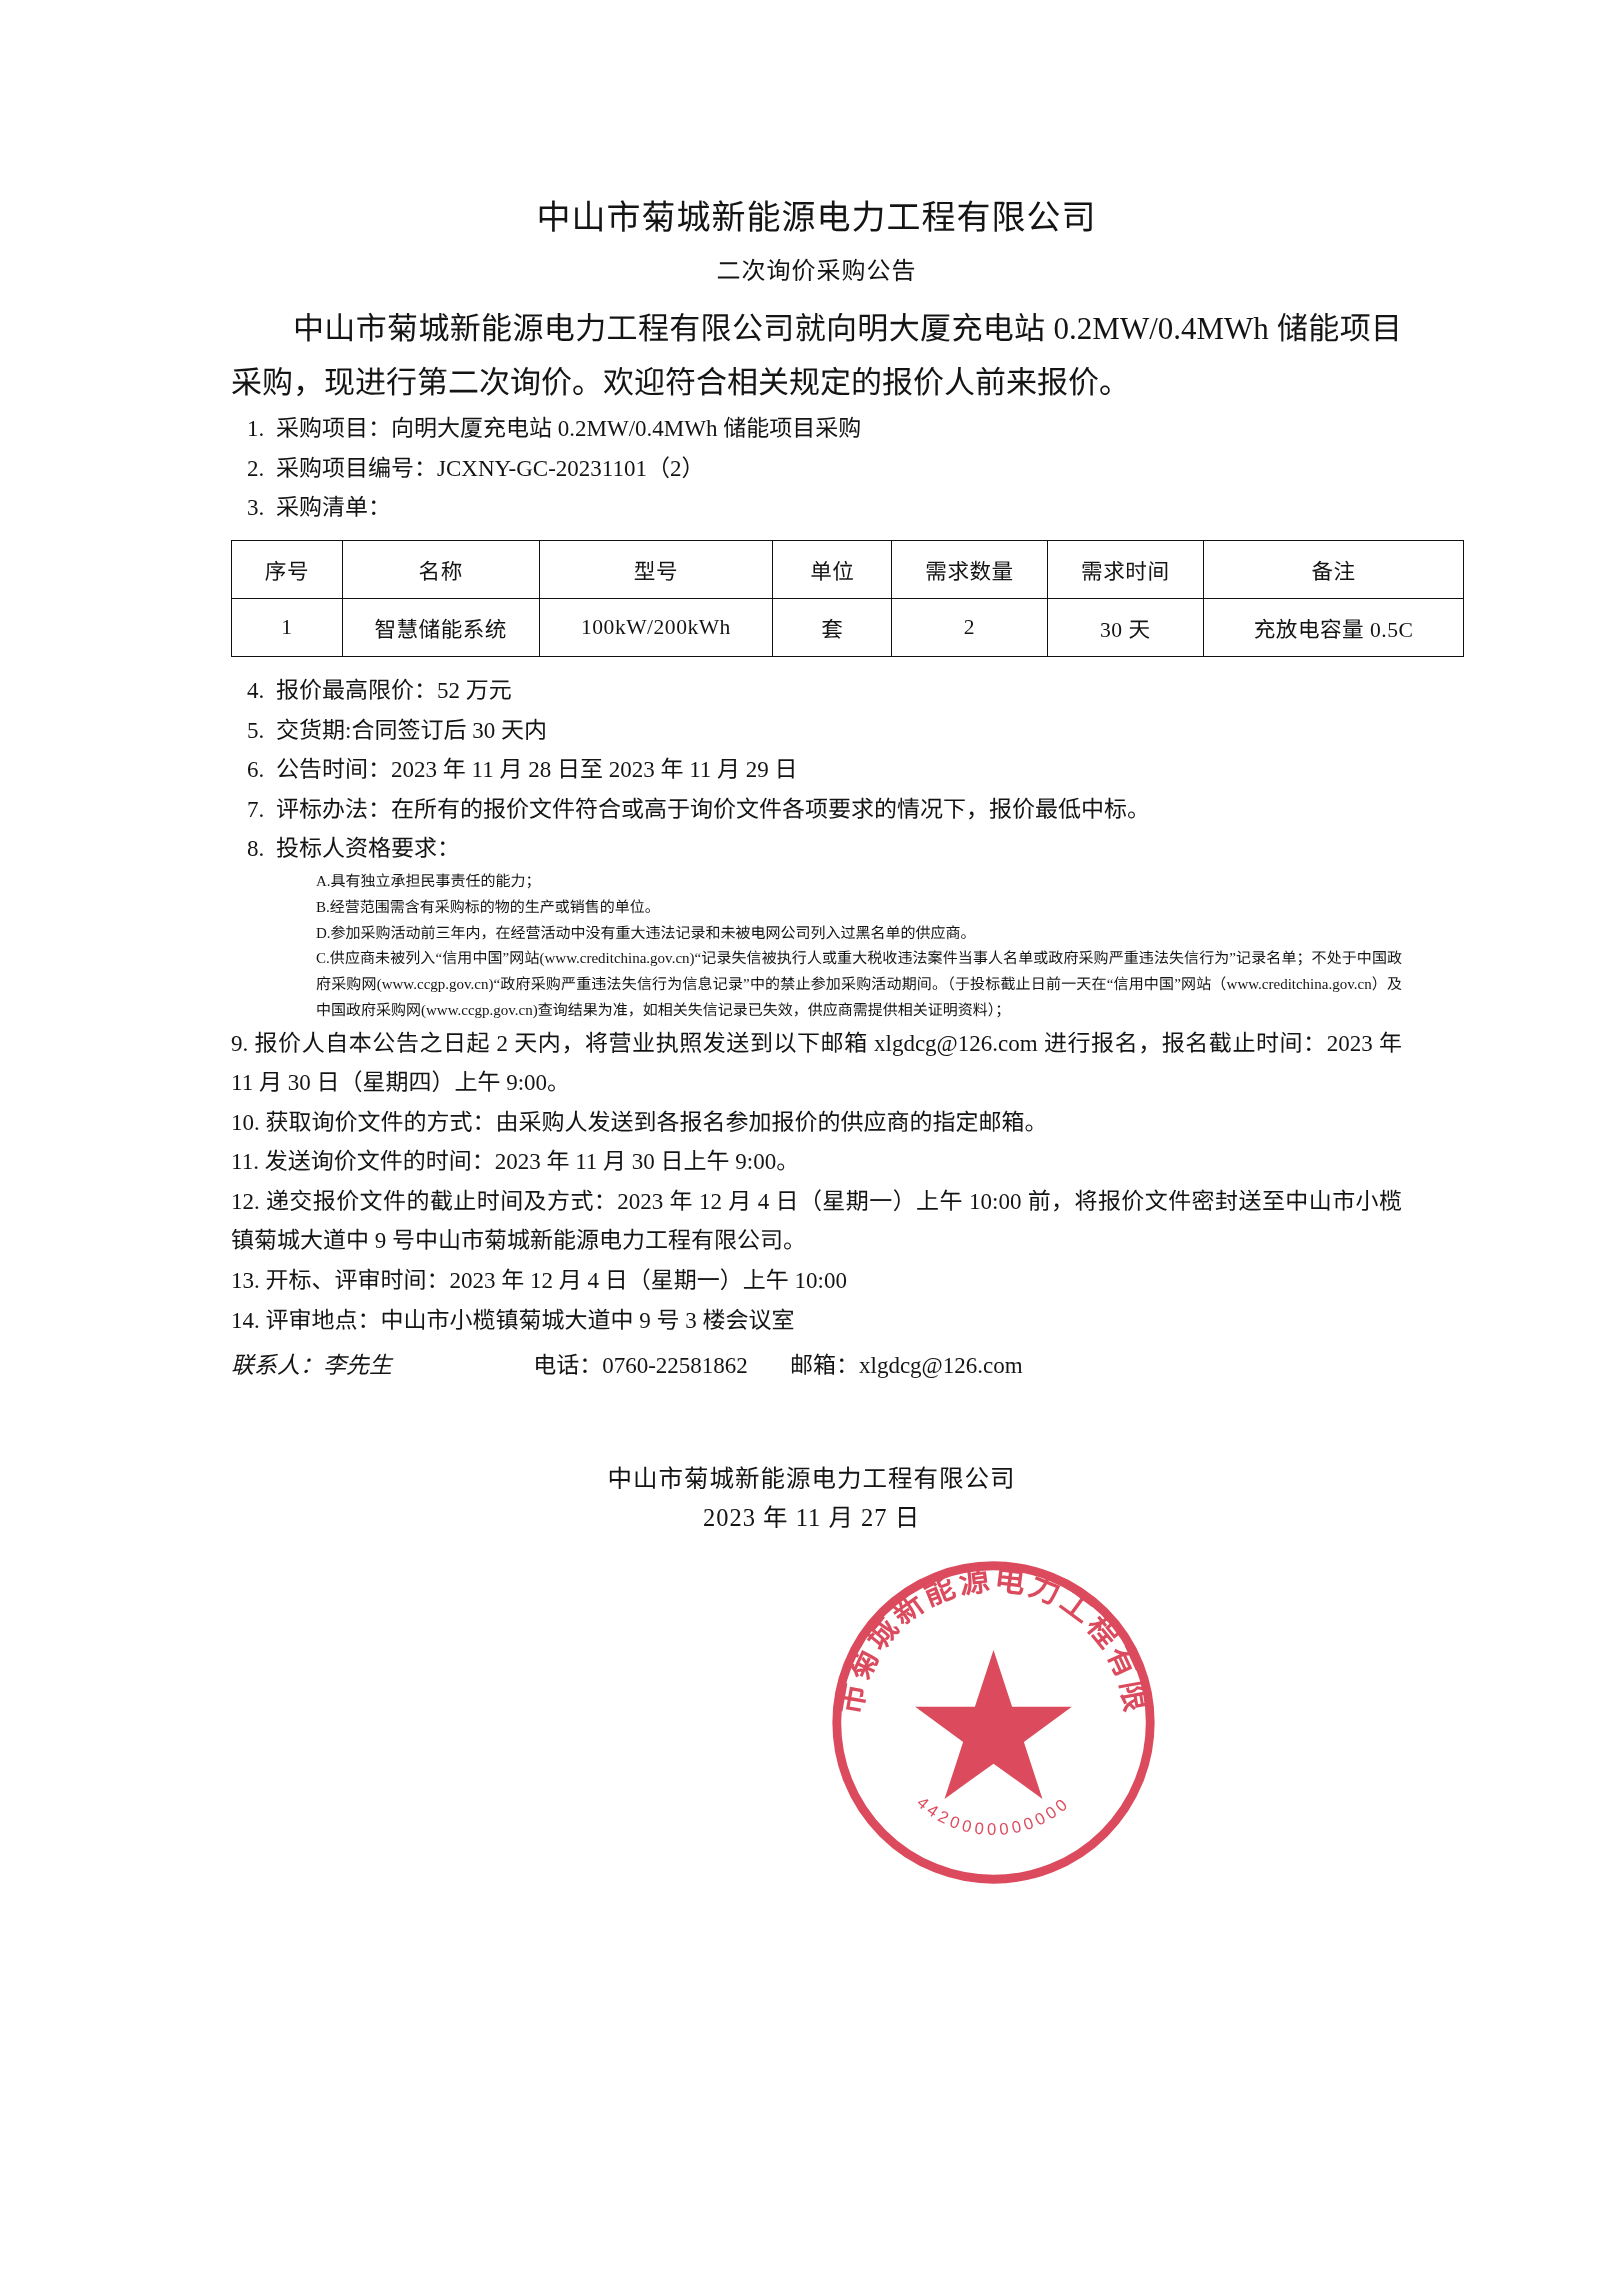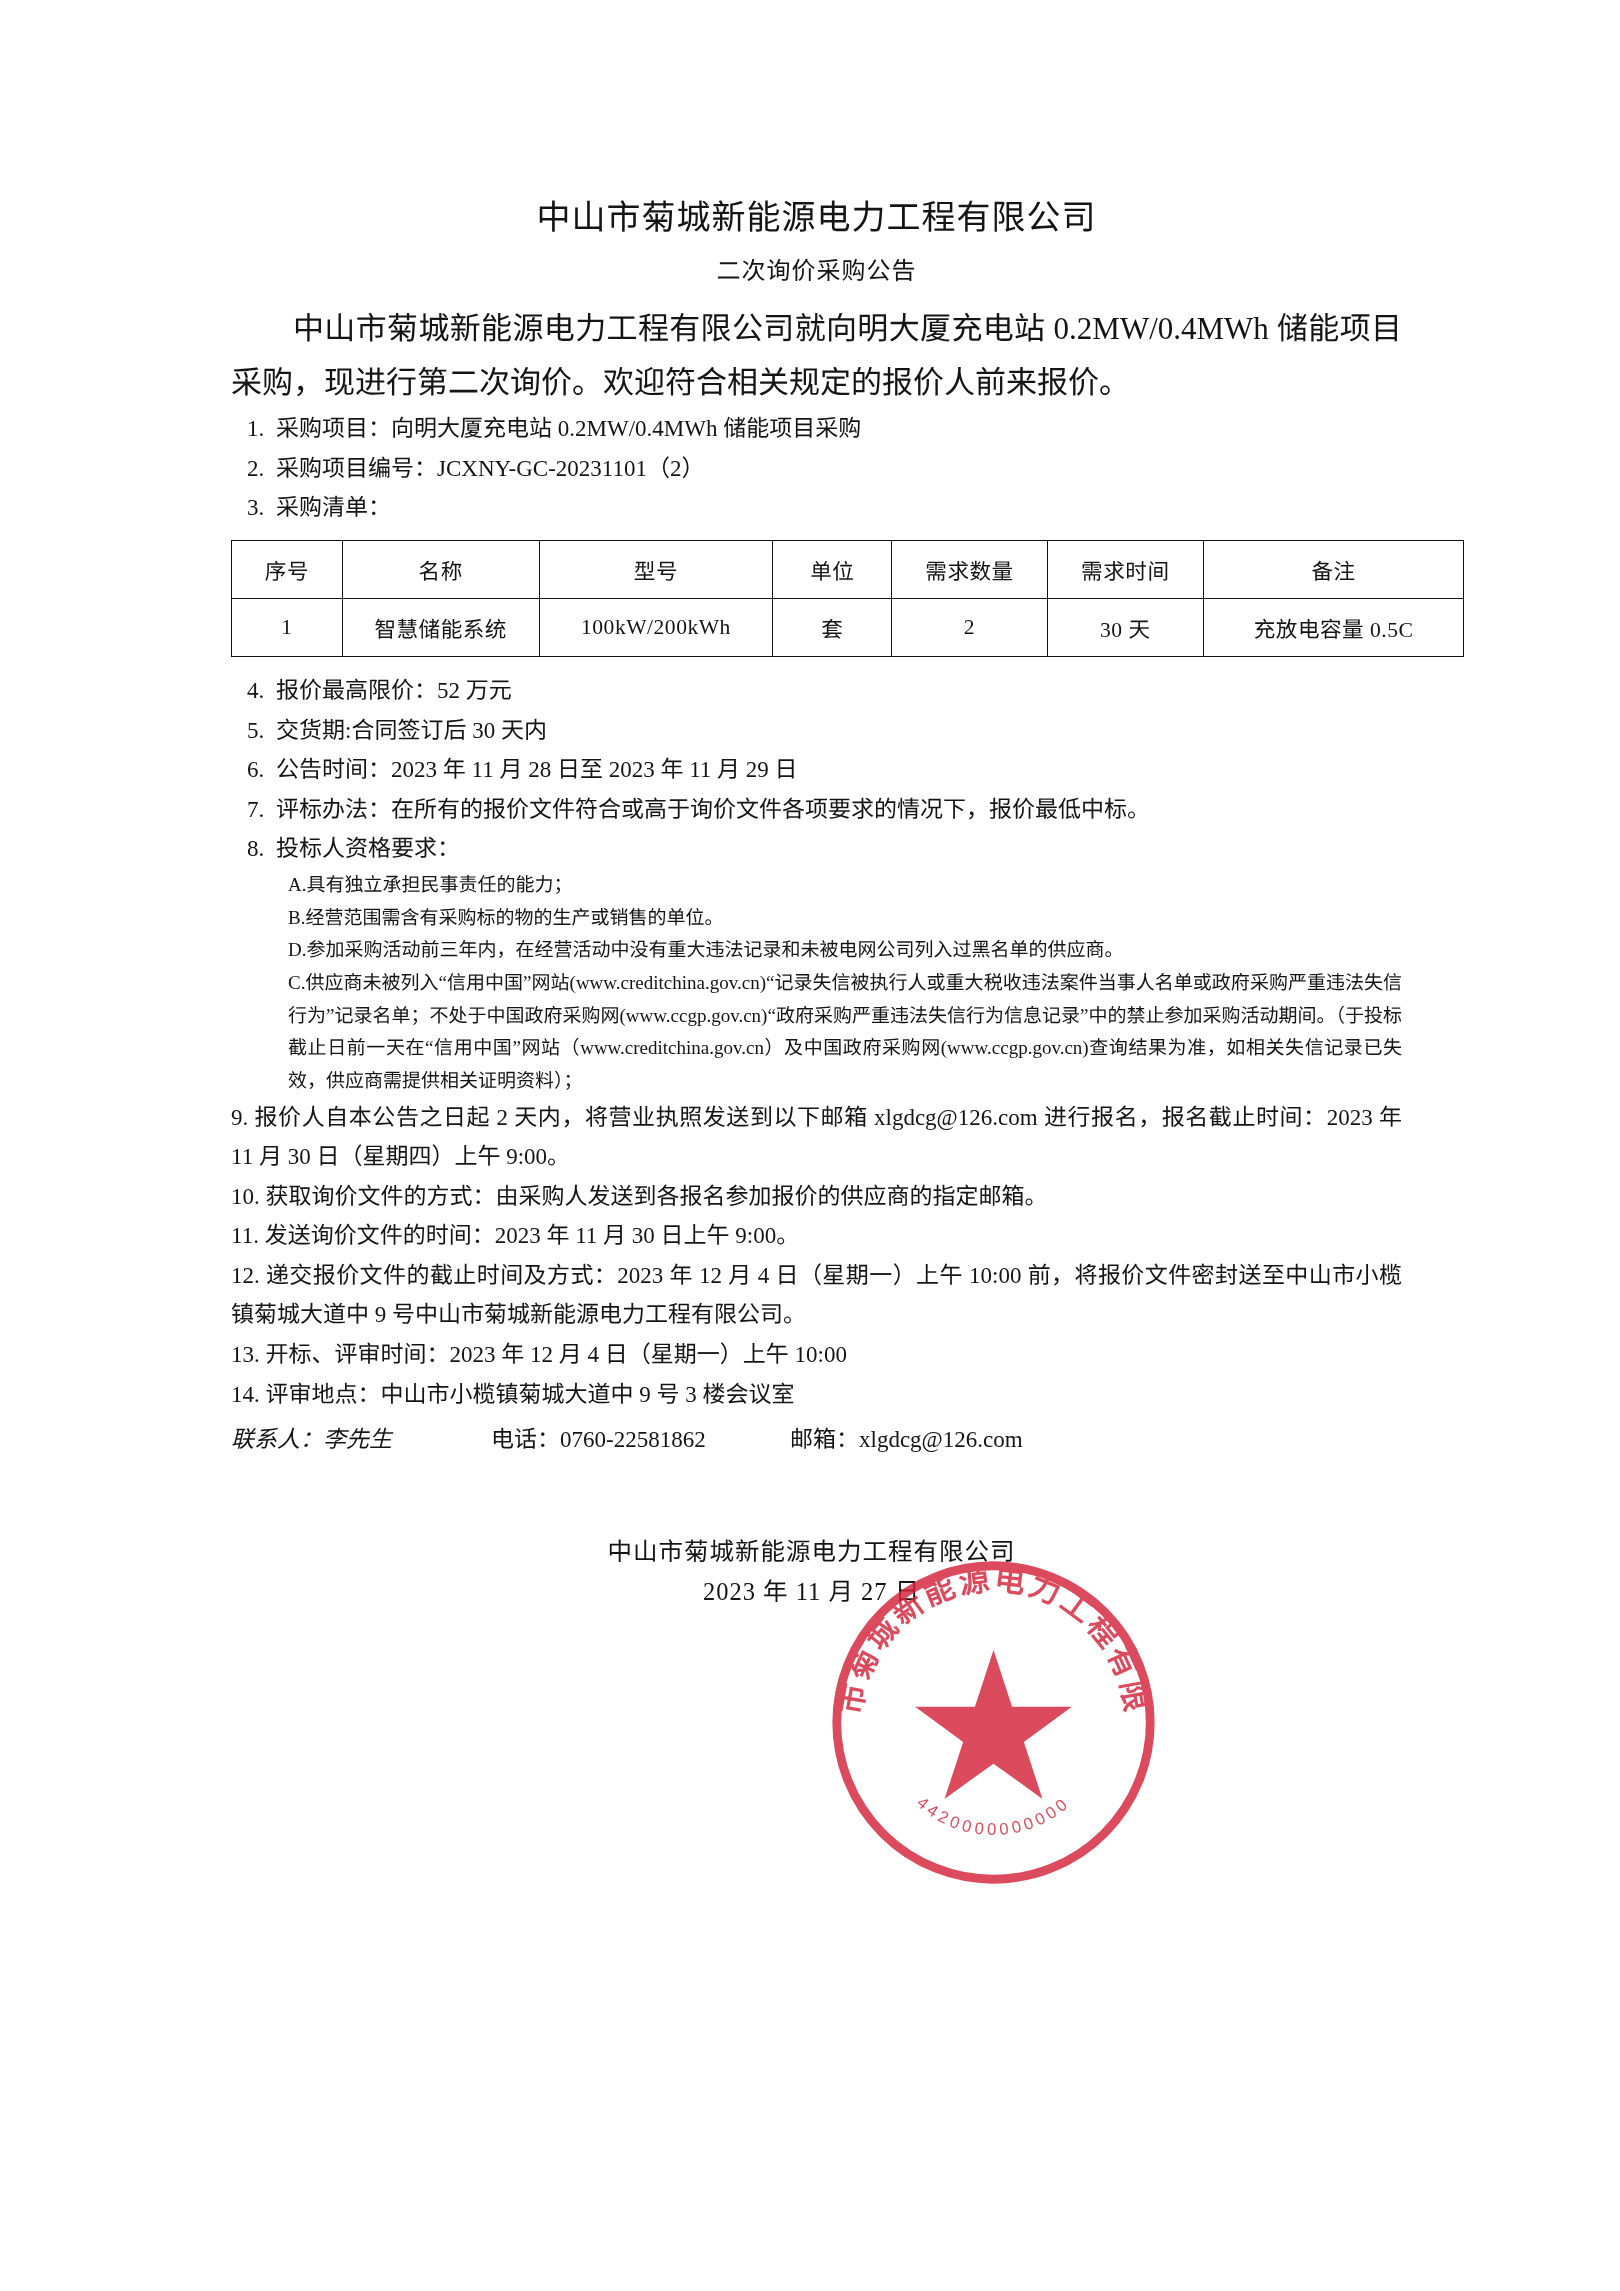--- a/index.html
+++ b/index.html
@@ -70,23 +70,23 @@
     text-align: right;
     padding-right: 11.8px;
     box-sizing: border-box;
   }
   .num-item .itxt {
     flex: 1 1 auto;
     text-align: justify;
     text-justify: inter-ideograph;
   }
   .sub-item {
-    font-size: 19px;
-    line-height: 1.72;
-    margin: 0 0 0 57px;
+    font-size: 15px;
+    line-height: 1.72;
+    margin: 0 0 0 85px;
     text-align: justify;
     text-justify: inter-ideograph;
   }
   .wide-item {
     font-size: 23px;
     line-height: 1.72;
     margin: 0;
     text-align: justify;
     text-justify: inter-ideograph;
   }
@@ -119,21 +119,21 @@
   .col-remark { width: 252px; }
 
   
   .contact-row {
     font-size: 23px;
     line-height: 1.72;
     display: flex;
     margin-top: 5.9px;
   }
   .contact-row .c1 { width: 260px; font-style: italic; }
-  .contact-row .c2 { width: 299px; }
+  .contact-row .c2 { width: 299px; text-align: center; }
   .contact-row .c3 { flex: 1; }
 
   
   .signature {
     margin-top: 73px;
     text-align: center;
     padding-right: 9.8px;
   }
   .sig-line {
     font-size: 24.5px;

